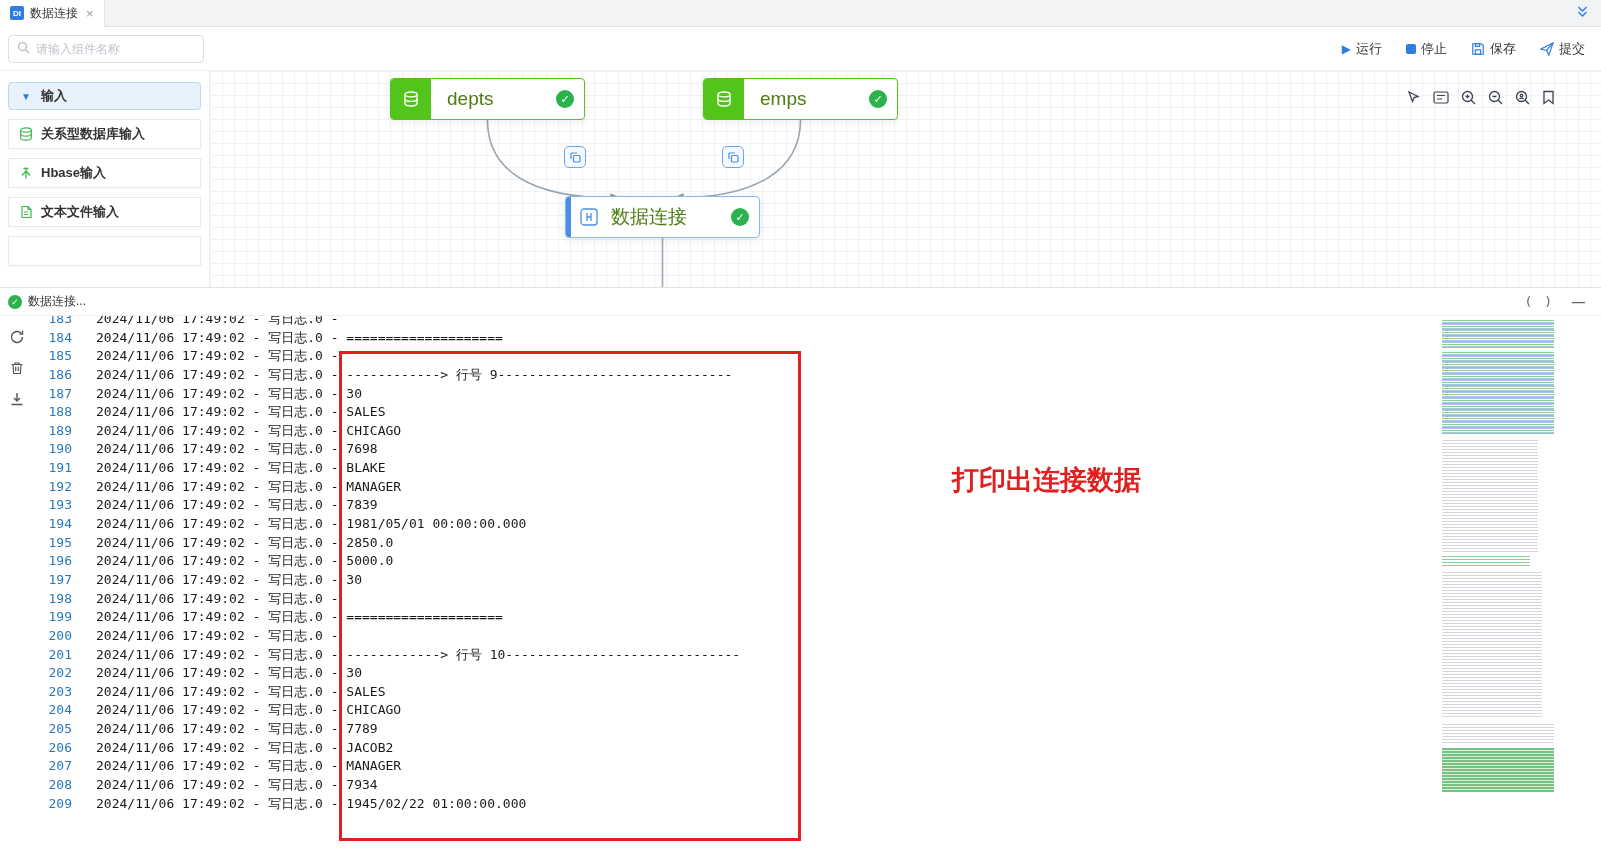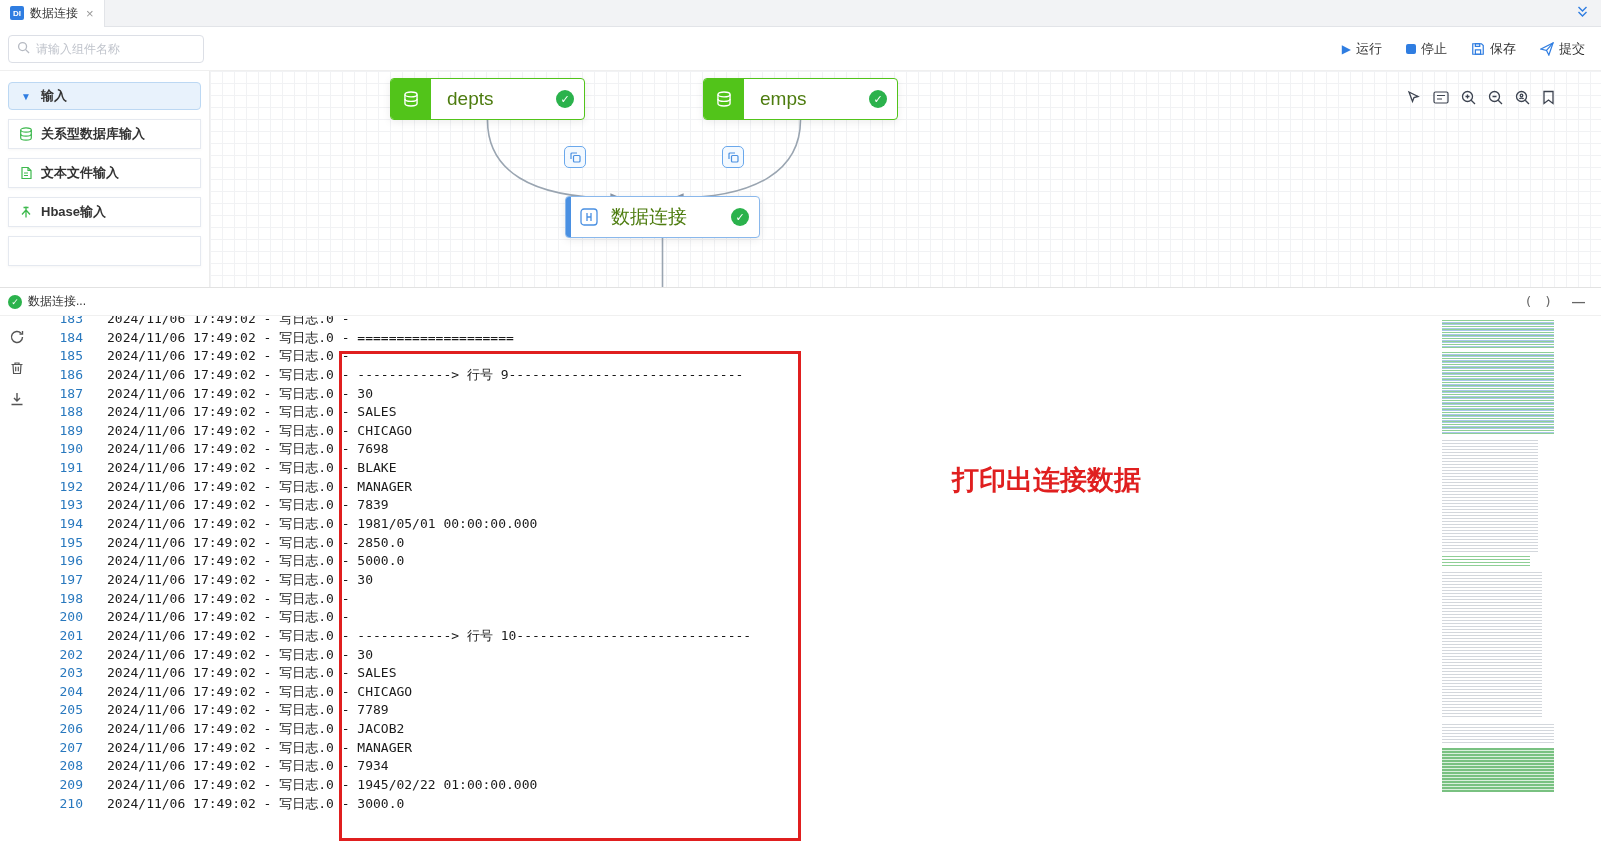--- a/index.html
+++ b/index.html
@@ -54,21 +54,21 @@
   .log-panel{height:568px;border-top:1px solid #e2e2e2;position:relative;background:#fff}
   .log-header{height:28px;display:flex;align-items:center;justify-content:space-between;padding:0 16px 0 8px;border-bottom:1px solid #f0f0f0}
   .log-title{display:flex;gap:6px;align-items:center;font-size:12px;color:#333}
   .log-title .check{width:14px;height:14px;font-size:9px;margin:0}
   .log-hicons{display:flex;gap:18px;align-items:center;color:#666}
   .paren-ic{font-family:"DejaVu Sans Mono",monospace;letter-spacing:2px;font-size:13px;cursor:pointer}
   .min-ic{font-weight:bold;cursor:pointer}
   .log-body{position:relative;height:540px;overflow:hidden;font-family:"DejaVu Sans Mono",monospace;font-size:13px}
   .gutter-tools{position:absolute;left:10px;top:14px;display:flex;flex-direction:column;gap:17px;color:#555;z-index:3}
   .gutter-tools .gt{cursor:pointer;display:flex}
-  .log-rows{position:absolute;top:-6px;left:11px;right:0}
+  .log-rows{position:absolute;top:-6px;left:0;right:0}
   .log-row{height:18.65px;line-height:18.65px;white-space:pre}
   .ln{display:inline-block;width:72px;text-align:right;color:#2878be}
   .lt{color:#1a1a1a;margin-left:24px}
   .red-box{position:absolute;left:339px;top:35px;width:462px;height:490px;border:3px solid #e01f1f;z-index:2;pointer-events:none}
   .red-note{position:absolute;left:952px;top:146px;color:#e01f1f;font-weight:bold;font-size:27px;font-family:"DejaVu Serif",serif;z-index:2}
   
   .minimap{position:absolute;left:1442px;top:4px;width:118px;height:472px;cursor:pointer}
   .mm{position:absolute;left:0;background:repeating-linear-gradient(180deg,#d3d7dc 0 1px,transparent 1px 3px)}
   .mm.green{background:repeating-linear-gradient(180deg,#8fcf96 0 1px,transparent 1px 3px)}
   .mm.mix{background:repeating-linear-gradient(180deg,#8fcf96 0 1px,transparent 1px 3px),repeating-linear-gradient(180deg,#a9c6e8 0 1px,transparent 1px 2px)}
@@ -148,34 +148,34 @@
           <svg width="14" height="14" viewBox="0 0 14 14" fill="none" stroke="currentColor" stroke-width="1.2">
               <ellipse cx="7" cy="3" rx="5.3" ry="2.1"></ellipse>
               <path d="M1.7 3v8c0 1.2 2.4 2.1 5.3 2.1s5.3-.9 5.3-2.1V3"></path>
               <path d="M1.7 7c0 1.2 2.4 2.1 5.3 2.1S12.3 8.2 12.3 7"></path>
             </svg>
         </span>
         <span>关系型数据库输入</span>
       </div>
       <div class="side-item">
         <span class="s-ic">
+          <svg width="14" height="14" viewBox="0 0 14 14" fill="none" stroke="currentColor" stroke-width="1.3">
+              <path d="M7 1.5v11M7 5L3 9.5M7 5l4 4.5M4.5 2.5h5"></path>
+            </svg>
+        </span>
+        <span>Hbase输入</span>
+      </div>
+      <div class="side-item">
+        <span class="s-ic">
           <svg width="14" height="14" viewBox="0 0 14 14" fill="none" stroke="currentColor" stroke-width="1.2">
               <path d="M3 1.5h6l3 3v8H3z"></path>
               <path d="M9 1.5v3h3M5 7h4M5 9.5h4"></path>
             </svg>
         </span>
         <span>文本文件输入</span>
-      </div>
-      <div class="side-item">
-        <span class="s-ic">
-          <svg width="14" height="14" viewBox="0 0 14 14" fill="none" stroke="currentColor" stroke-width="1.3">
-              <path d="M7 1.5v11M7 5L3 9.5M7 5l4 4.5M4.5 2.5h5"></path>
-            </svg>
-        </span>
-        <span>Hbase输入</span>
       </div>
       <div class="side-item"></div>
     </div>
 
     <div class="canvas">
       <svg class="edges" width="1391" height="216" viewBox="0 0 1391 216">
         <defs>
           <marker id="arr" markerWidth="8" markerHeight="8" refX="6" refY="3" orient="auto">
               <path d="M0 0L7 3L0 6z" fill="#8a95a5"></path>
             </marker>
@@ -317,31 +317,31 @@
           <div class="log-row"><span class="ln">189</span><span class="lt">2024/11/06 17:49:02 - 写日志.0 - CHICAGO</span></div>
           <div class="log-row"><span class="ln">190</span><span class="lt">2024/11/06 17:49:02 - 写日志.0 - 7698</span></div>
           <div class="log-row"><span class="ln">191</span><span class="lt">2024/11/06 17:49:02 - 写日志.0 - BLAKE</span></div>
           <div class="log-row"><span class="ln">192</span><span class="lt">2024/11/06 17:49:02 - 写日志.0 - MANAGER</span></div>
           <div class="log-row"><span class="ln">193</span><span class="lt">2024/11/06 17:49:02 - 写日志.0 - 7839</span></div>
           <div class="log-row"><span class="ln">194</span><span class="lt">2024/11/06 17:49:02 - 写日志.0 - 1981/05/01 00:00:00.000</span></div>
           <div class="log-row"><span class="ln">195</span><span class="lt">2024/11/06 17:49:02 - 写日志.0 - 2850.0</span></div>
           <div class="log-row"><span class="ln">196</span><span class="lt">2024/11/06 17:49:02 - 写日志.0 - 5000.0</span></div>
           <div class="log-row"><span class="ln">197</span><span class="lt">2024/11/06 17:49:02 - 写日志.0 - 30</span></div>
           <div class="log-row"><span class="ln">198</span><span class="lt">2024/11/06 17:49:02 - 写日志.0 - </span></div>
+          <div class="log-row"><span class="ln">199</span><span class="lt">2024/11/06 17:49:02 - 写日志.0 - ====================</span></div>
           <div class="log-row"><span class="ln">200</span><span class="lt">2024/11/06 17:49:02 - 写日志.0 - </span></div>
           <div class="log-row"><span class="ln">201</span><span class="lt">2024/11/06 17:49:02 - 写日志.0 - ------------&gt; 行号 10------------------------------</span></div>
           <div class="log-row"><span class="ln">202</span><span class="lt">2024/11/06 17:49:02 - 写日志.0 - 30</span></div>
           <div class="log-row"><span class="ln">203</span><span class="lt">2024/11/06 17:49:02 - 写日志.0 - SALES</span></div>
           <div class="log-row"><span class="ln">204</span><span class="lt">2024/11/06 17:49:02 - 写日志.0 - CHICAGO</span></div>
           <div class="log-row"><span class="ln">205</span><span class="lt">2024/11/06 17:49:02 - 写日志.0 - 7789</span></div>
           <div class="log-row"><span class="ln">206</span><span class="lt">2024/11/06 17:49:02 - 写日志.0 - JACOB2</span></div>
           <div class="log-row"><span class="ln">207</span><span class="lt">2024/11/06 17:49:02 - 写日志.0 - MANAGER</span></div>
           <div class="log-row"><span class="ln">208</span><span class="lt">2024/11/06 17:49:02 - 写日志.0 - 7934</span></div>
           <div class="log-row"><span class="ln">209</span><span class="lt">2024/11/06 17:49:02 - 写日志.0 - 1945/02/22 01:00:00.000</span></div>
-          <div class="log-row"><span class="ln">210</span><span class="lt">2024/11/06 17:49:02 - 写日志.0 - 3000.0</span></div>
         </div>
 
       <div class="red-box"></div>
       <div class="red-note">打印出连接数据</div>
 
       <div class="minimap">
         <div class="mm mix" style="top:0;width:112px;height:28px"></div>
         <div class="mm mix" style="top:32px;width:112px;height:82px"></div>
         <div class="mm" style="top:120px;width:96px;height:112px"></div>
         <div class="mm green" style="top:236px;width:88px;height:10px"></div>

